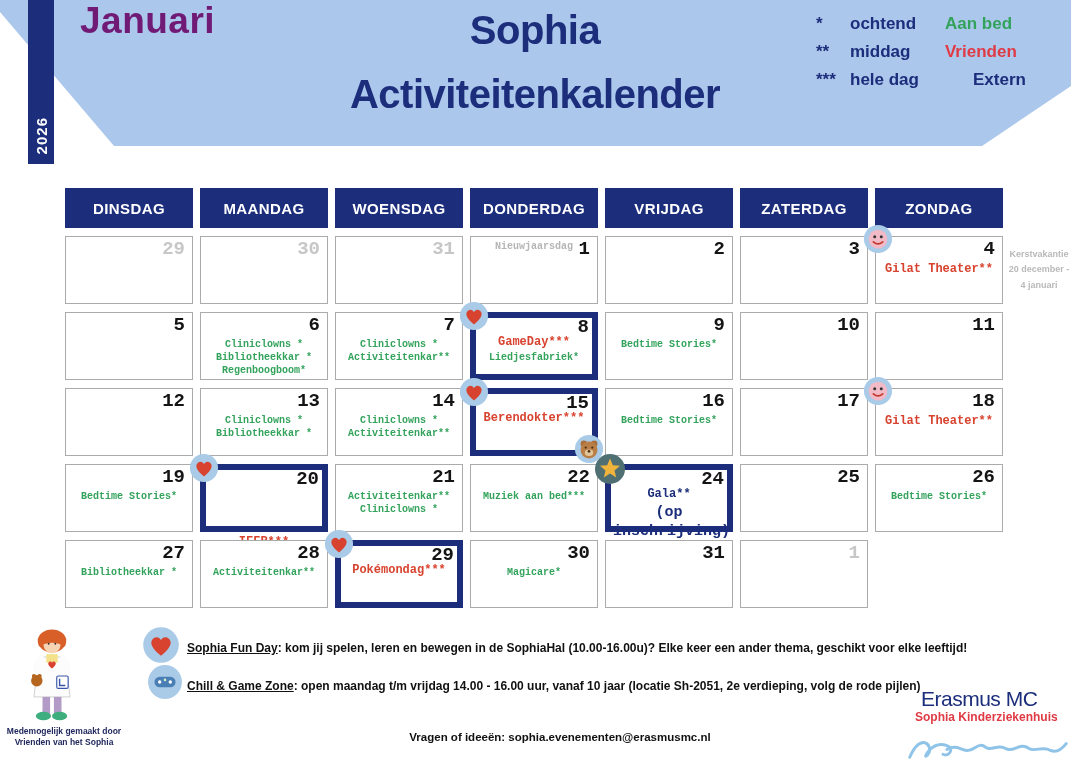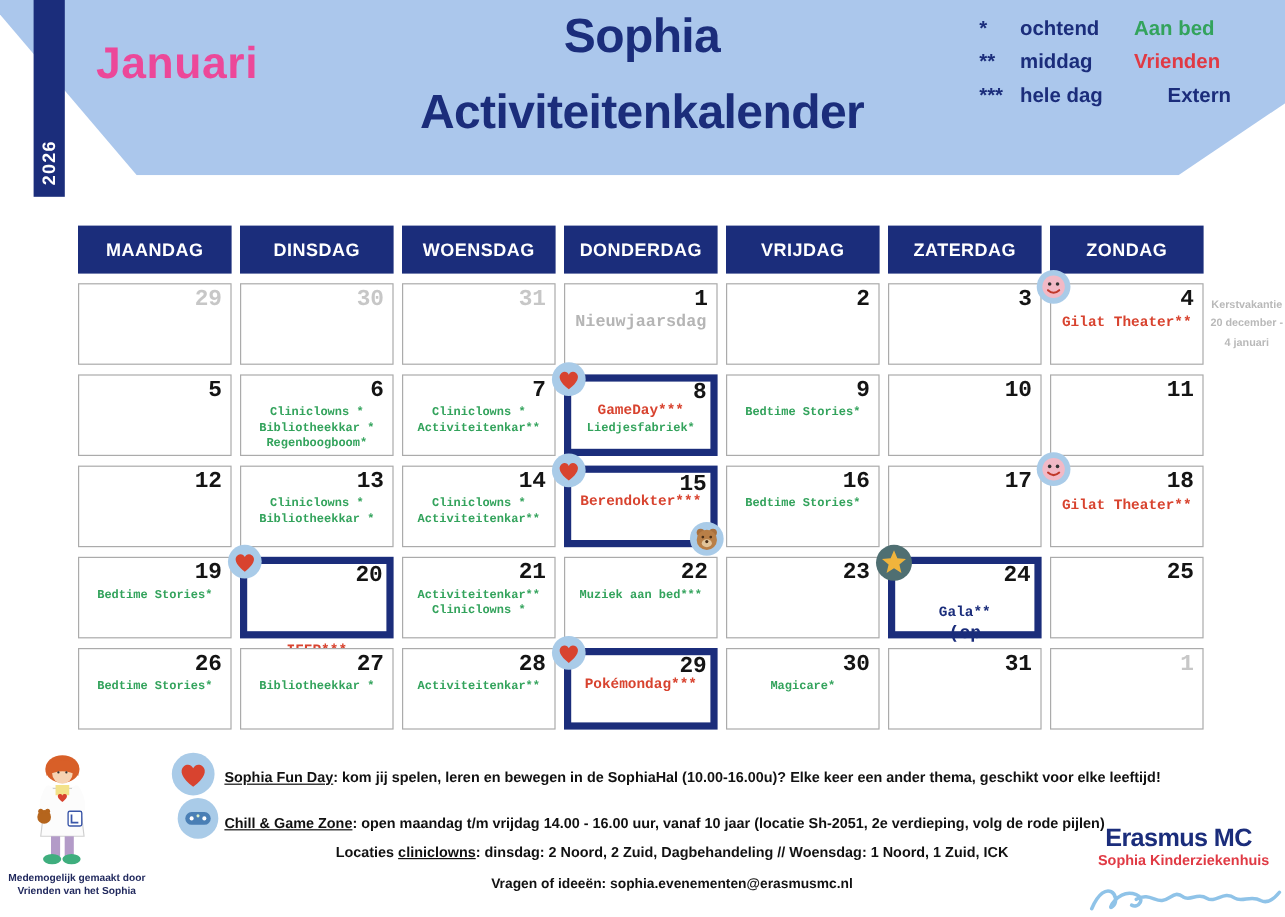--- a/index.html
+++ b/index.html
@@ -6,21 +6,21 @@
   .page{position:relative;width:1071px;height:764px;background:#fff;overflow:hidden;
         font-family:"Liberation Sans",sans-serif;}
 
   
   .banner{position:absolute;left:0;top:0;width:1071px;height:150px;background:#abc7ec;
           clip-path:polygon(0 0,1071px 0,1071px 86px,982px 146px,114px 146px,0 12px);}
   .year-bar{position:absolute;left:28px;top:0;width:26px;height:164px;background:#1b2d7b;
             display:flex;align-items:flex-end;justify-content:center;padding-bottom:10px;box-sizing:border-box;}
   .year-bar span{color:#fff;font-weight:bold;font-size:15px;letter-spacing:1px;
                  writing-mode:vertical-rl;transform:rotate(180deg);}
-  .month{position:absolute;left:80px;top:32px;font-size:37px;font-weight:800;color:#ec4899;letter-spacing:.5px;}
+  .month{position:absolute;left:80px;top:0;font-size:37px;font-weight:800;color:#701a75;letter-spacing:.5px;}
   .title{position:absolute;left:285px;width:500px;text-align:center;color:#1b2d7b;font-weight:800;letter-spacing:-.5px;}
   .title.l1{top:8px;font-size:40px;}
   .title.l2{top:72px;font-size:40px;}
 
   
   .legend{position:absolute;left:816px;top:10px;display:flex;gap:26px;color:#1b2d7b;font-weight:800;font-size:17px;}
   .legend .trow{display:flex;height:28px;align-items:center;}
   .legend .sym{width:34px;}
   .legend .lrow{height:28px;display:flex;align-items:center;text-align:right;}
 
@@ -33,42 +33,42 @@
   .cell{position:relative;background:#fff;border:1px solid #ababab;box-sizing:border-box;font-family:Liberation Mono, monospace;}
   .cell.hl{border:6px solid #1b2d7b;}
   .num{position:absolute;top:1px;right:7px;font-size:19px;font-weight:800;color:#141414;}
   .cell.hl .num{top:-2px;right:3px;}
   .cell.muted .num{color:#c7c7c7;}
   .events{position:absolute;left:2px;right:2px;top:25px;text-align:center;font-weight:800;line-height:1.3;}
   .cell.hl .events{top:17px;}
   .ev.sm{font-size:10px;}
   .ev.lg{font-size:12px;}
   .ev.xl{font-size:15px;}
-  .cellnote{position:absolute;top:4px;left:0;right:0;text-align:center;font-size:14px;font-weight:800;color:#b5b5b5;margin-top:20px;}
+  .cellnote{position:absolute;top:4px;left:0;right:0;text-align:center;font-size:10px;font-weight:800;color:#b5b5b5;}
   .icon-tl{position:absolute;top:-13px;left:-13px;z-index:3;line-height:0;}
   .cell.hl .icon-tl{top:-17px;left:-17px;}
   .icon-br{position:absolute;bottom:-14px;right:-12px;z-index:3;line-height:0;}
   .side-note{position:absolute;left:1008px;top:247px;width:62px;text-align:center;
              font-size:9px;font-weight:800;color:#b9b9b9;line-height:1.7;}
 
   
   .note-icon1{position:absolute;left:142px;top:626px;line-height:0;}
   .note-icon2{position:absolute;left:147px;top:664px;line-height:0;}
   .note1{position:absolute;left:187px;top:641px;font-size:12px;font-weight:800;color:#111;white-space:nowrap;}
   .note2{position:absolute;left:187px;top:679px;font-size:12px;font-weight:800;color:#111;white-space:nowrap;}
   .note-c3{position:absolute;left:120px;width:880px;top:703px;text-align:center;font-size:12px;font-weight:800;color:#111;}
   .note-c4{position:absolute;left:120px;width:880px;top:731px;text-align:center;font-size:11.5px;font-weight:800;color:#111;}
   .u{text-decoration:underline;}
 
   
   .character{position:absolute;left:14px;top:628px;line-height:0;}
   .credit{position:absolute;left:0;top:726px;width:128px;text-align:center;font-size:8.5px;
           font-weight:700;color:#222a5e;line-height:1.3;}
   .logo{position:absolute;left:903px;top:687px;width:168px;}
-  .logo .l1{font-size:21px;font-weight:700;color:#1b2d7b;letter-spacing:-.5px;padding-left:18px;}
+  .logo .l1{font-size:21px;font-weight:400;color:#1b2d7b;letter-spacing:-.5px;padding-left:18px;}
   .logo .l2{font-size:12px;font-weight:700;color:#e03a44;padding-left:12px;margin-top:-1px;}
   .logo .sig{margin-top:0;margin-left:0;}
 </style>
 </head>
 <body>
 
 <div class="page">
 
   <div class="banner"></div>
 
@@ -96,22 +96,22 @@
         </div>
       </div>
     <div>
         <div class="lrow" style="color: rgb(51, 163, 92);">Aan bed</div>
         <div class="lrow" style="color: rgb(224, 58, 68);">Vrienden</div>
         <div class="lrow" style="color: rgb(27, 45, 123); margin-left: 28px;">Extern</div>
       </div>
   </div>
 
   <div class="grid">
+      <div class="dow">DINSDAG</div>
       <div class="dow">MAANDAG</div>
-      <div class="dow">DINSDAG</div>
       <div class="dow">WOENSDAG</div>
       <div class="dow">DONDERDAG</div>
       <div class="dow">VRIJDAG</div>
       <div class="dow">ZATERDAG</div>
       <div class="dow">ZONDAG</div>
       <div class="cell muted">
         <span class="num">29</span>
       </div>
       <div class="cell muted">
         <span class="num">30</span>
@@ -266,31 +266,28 @@
           <div class="ev sm" style="color: rgb(51, 163, 92);">Activiteitenkar**</div>
           <div class="ev sm" style="color: rgb(51, 163, 92);">Cliniclowns *</div>
         </div>
       </div>
       <div class="cell">
         <span class="num">22</span>
         <div class="events">
           <div class="ev sm" style="color: rgb(51, 163, 92);">Muziek aan bed***</div>
         </div>
       </div>
-      <div class="cell">
-        <span class="num">23</span>
-      </div>
       <div class="cell hl">
         <span class="icon-tl"><svg viewBox="0 0 32 32" width="32" height="32">
             <circle cx="16" cy="16" r="15" fill="#4f6f72"></circle>
             <path d="M16 5.5 L18.8 12.2 L26 12.8 L20.5 17.5 L22.2 24.5 L16 20.6 L9.8 24.5 L11.5 17.5 L6 12.8 L13.2 12.2 Z" fill="#f0b43c"></path>
           </svg></span>
         <span class="num">24</span>
         <div class="events">
-          <div class="ev lg" style="color: rgb(27, 45, 123); margin-top: 16px;">Gala**</div>
+          <div class="ev lg" style="color: rgb(27, 45, 123);">Gala**</div>
           <div class="ev xl" style="color: rgb(27, 45, 123);">(op inschrijving)</div>
         </div>
       </div>
       <div class="cell">
         <span class="num">25</span>
       </div>
       <div class="cell">
         <span class="num">26</span>
         <div class="events">
           <div class="ev sm" style="color: rgb(51, 163, 92);">Bedtime Stories*</div>
@@ -354,23 +351,20 @@
         <rect x="7" y="12" width="20" height="10" rx="5" fill="#4a7fb5"></rect>
         <circle cx="12" cy="17" r="1.6" fill="#fff"></circle>
         <circle cx="22" cy="17" r="1.6" fill="#fff"></circle>
         <circle cx="17" cy="15" r="1.2" fill="#dcefc8"></circle>
       </svg>
   </span>
   <div class="note2">
     <span class="u">Chill &amp; Game Zone</span><span>: open maandag t/m vrijdag 14.00 - 16.00 uur, vanaf 10 jaar (locatie Sh-2051, 2e verdieping, volg de rode pijlen)</span>
   </div>
 
-  <div class="note-c3">
-    <span>Locaties </span><span class="u">cliniclowns</span><span>: dinsdag: 2 Noord, 2 Zuid, Dagbehandeling // Woensdag: 1 Noord, 1 Zuid, ICK</span>
-  </div>
 
   <div class="note-c4">Vragen of ideeën: sophia.evenementen@erasmusmc.nl</div>
 
   <span class="character">
     <svg viewBox="0 0 80 100" width="76" height="96">
       <ellipse cx="40" cy="13" rx="15" ry="12" fill="#d85f28"></ellipse>
       <circle cx="40" cy="17" r="9" fill="#f6d3b3"></circle>
       <path d="M26 10 Q40 0 54 10 L54 19 Q40 11 26 19 Z" fill="#d85f28"></path>
       <circle cx="36.5" cy="16" r="1" fill="#333"></circle>
         <circle cx="43.5" cy="16" r="1" fill="#333"></circle>

